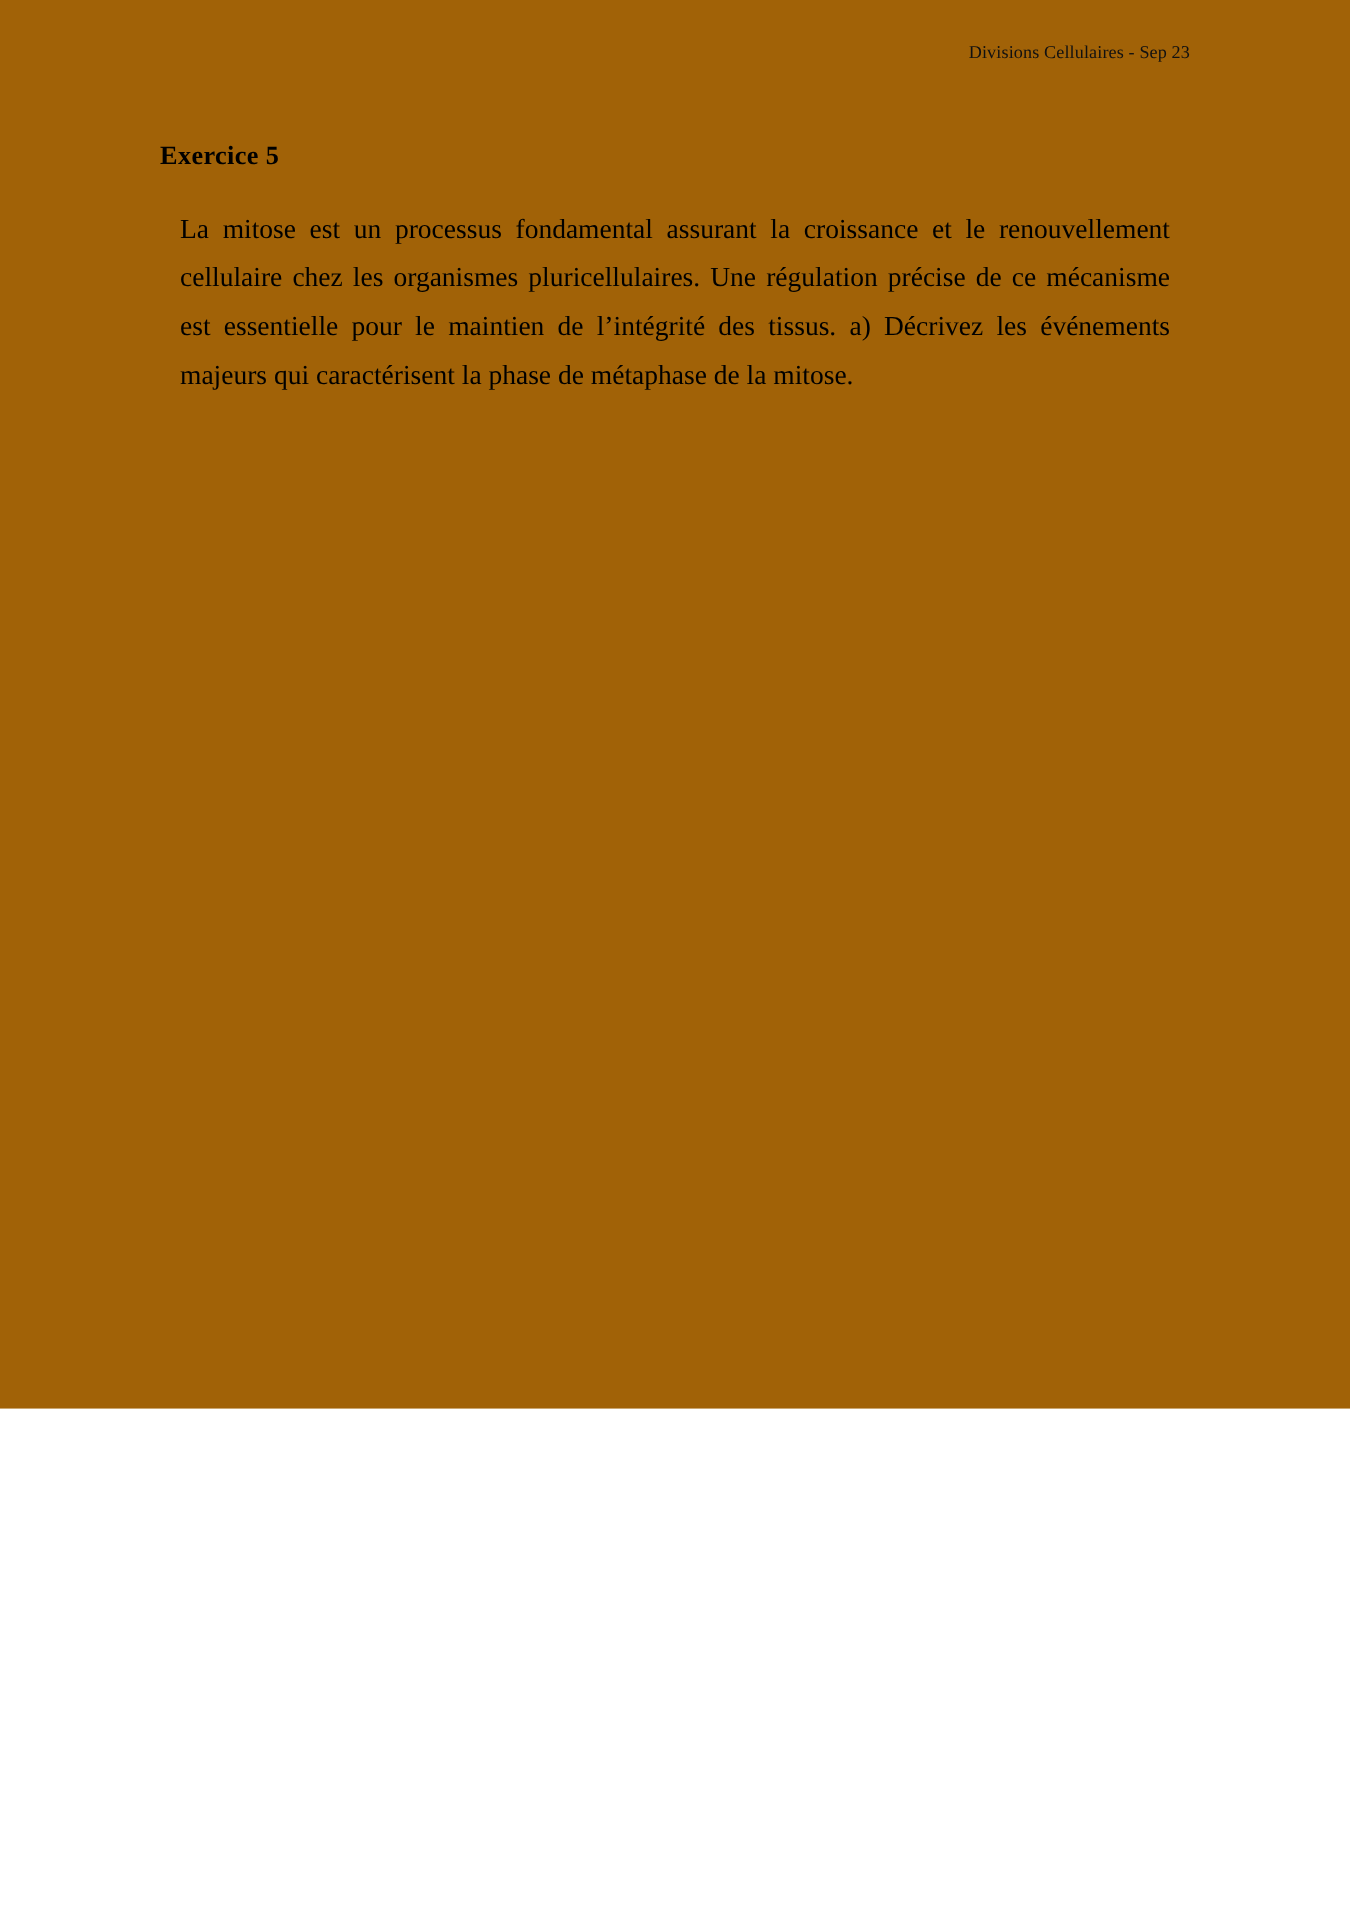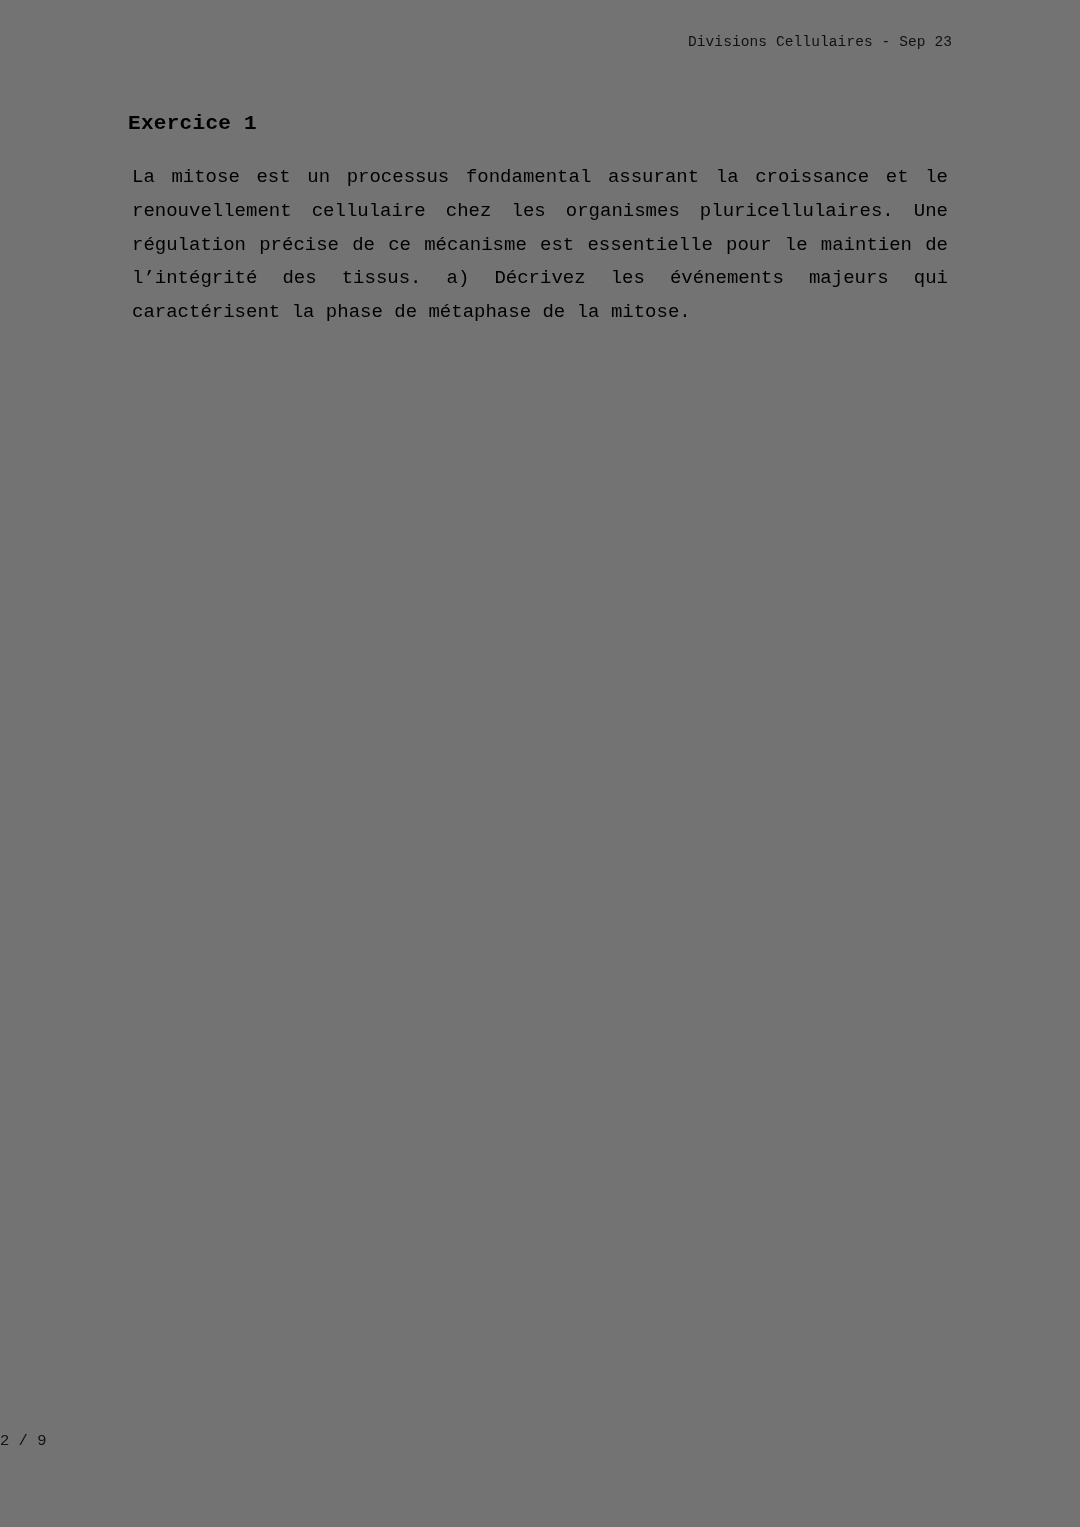--- a/index.html
+++ b/index.html
@@ -4,24 +4,24 @@
 <title>Document</title>
 <style>
   html, body {
     margin: 0;
     padding: 0;
     background: #ffffff;
   }
   .page {
     position: relative;
     width: 1080px;
-    height: 1527px;
-    background: #737373;
+    height: 1127px;
+    background: #a16207;
     box-sizing: border-box;
-    font-family: Liberation Mono, monospace;
+    font-family: Liberation Serif, serif;
     color: #000000;
     overflow: hidden;
   }
   .header {
     position: absolute;
     top: 34px;
     right: 128px;
     font-size: 14.5px;
     letter-spacing: 0.1px;
     color: #111111;
@@ -34,25 +34,25 @@
     top: 112px;
     width: 824px;
   }
   .exercise-title {
     font-size: 21px;
     font-weight: bold;
     letter-spacing: 0.3px;
     margin: 0 0 26px 0;
   }
   .body-text {
-    font-size: 19px;
+    font-size: 22px;
     line-height: 1.78;
     text-align: justify;
     text-justify: inter-word;
-    margin: 4px;
+    margin: 16px;
   }
   .body-text p {
     margin: 0;
   }
   .para-a {
     text-align: justify;
   }
   .para-b, .para-c {
     text-align: justify;
   }
@@ -67,21 +67,21 @@
   }
 </style>
 </head>
 <body>
 
 <div class="page">
 
   <div class="header">Divisions Cellulaires - Sep 23</div>
 
   <div class="content">
-    <h1 class="exercise-title">Exercice 1</h1>
+    <h1 class="exercise-title">Exercice 5</h1>
 
     <div class="body-text">
       <p class="para-a">La mitose est un processus fondamental assurant la croissance et le renouvellement cellulaire chez les organismes pluricellulaires. Une régulation précise de ce mécanisme est essentielle pour le maintien de l’intégrité des tissus. a) Décrivez les événements majeurs qui caractérisent la phase de métaphase de la mitose.</p>
     </div>
   </div>
 
   <div class="footer">2 / 9</div>
 
 </div>
 

